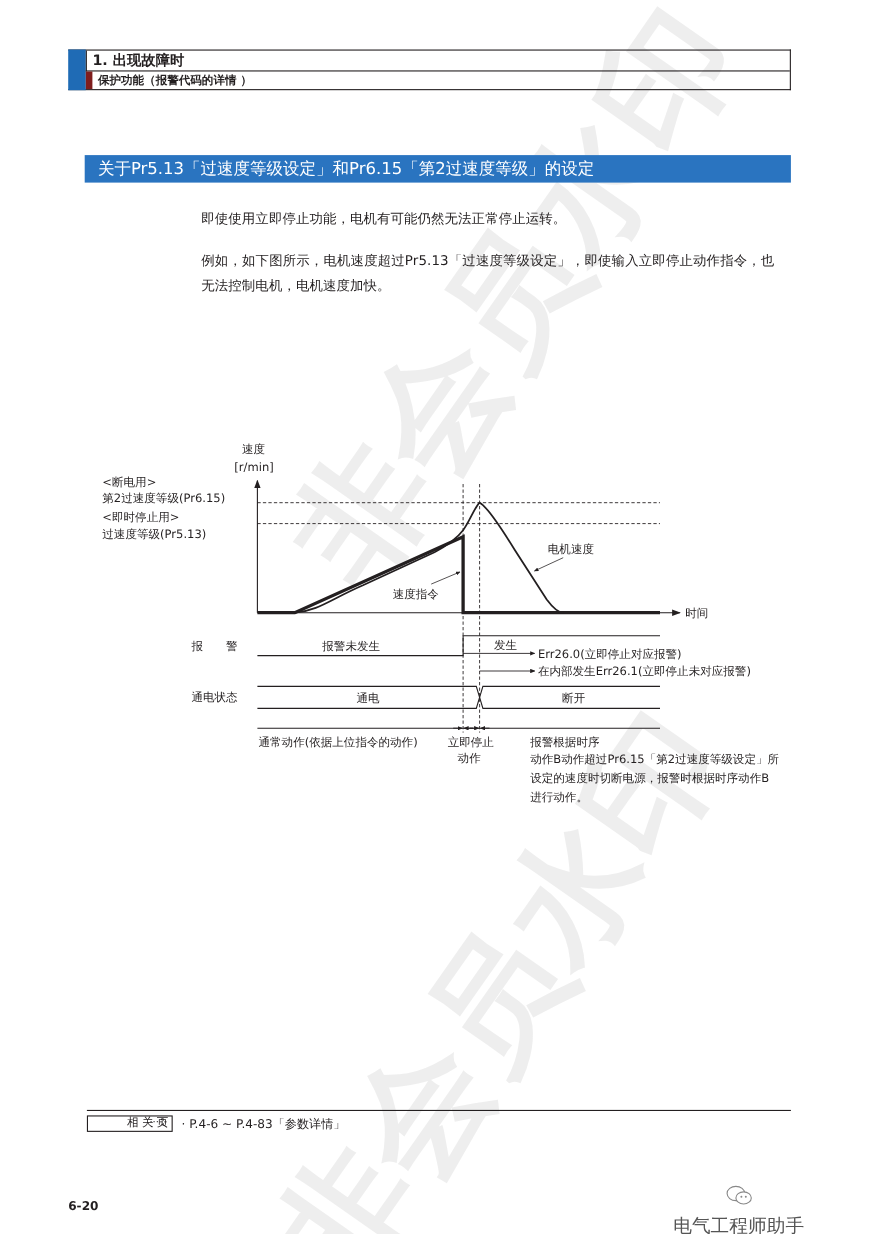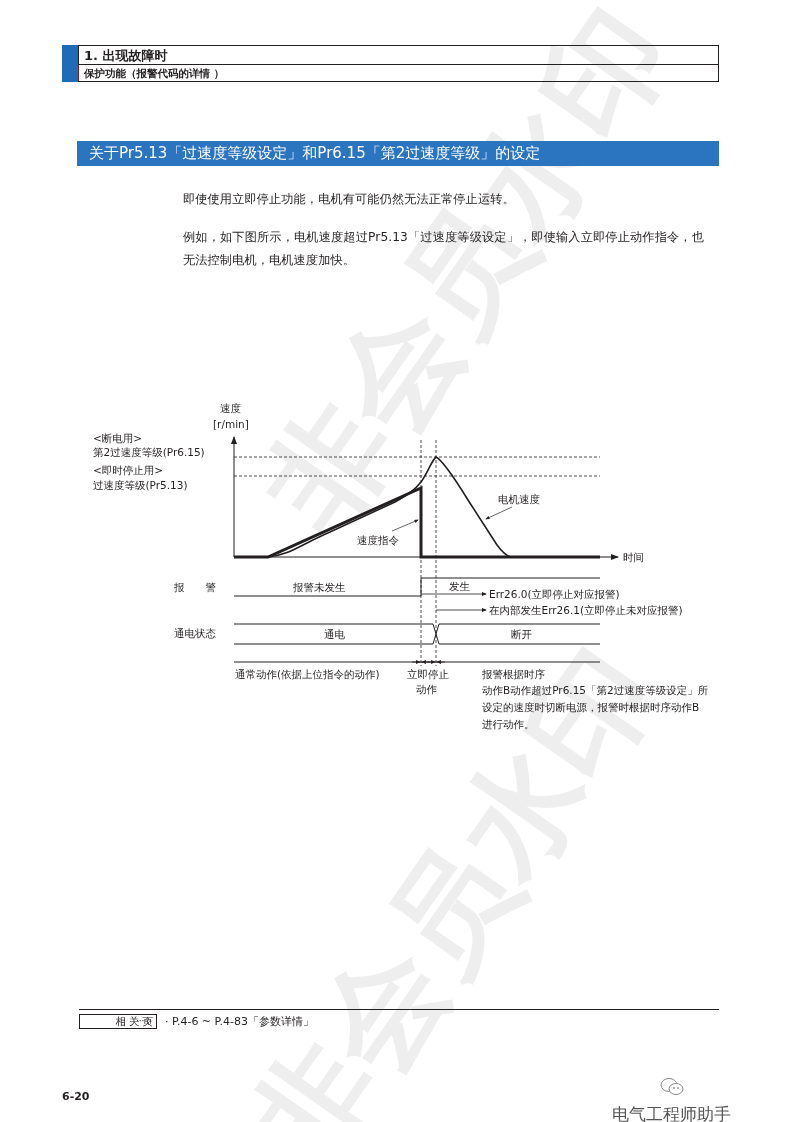--- a/index.html
+++ b/index.html
@@ -1,20 +1,20 @@
 <!DOCTYPE html>
 <html><head>
 <meta charset="utf-8">
 <style>
   html,body{margin:0;padding:0;background:#fff;}
   body{width:793px;height:1122px;position:relative;overflow:hidden;font-family:"DejaVu Sans","Liberation Sans",sans-serif;color:#231f20;}
   .hdr{position:absolute;left:62px;top:45px;width:657px;height:37px;border:1px solid #231f20;border-left:none;box-sizing:border-box;}
   .hdr .bar{position:absolute;left:0;top:-1px;width:16px;height:37px;background:#1f6bb5;}
   .hdr .t1{position:absolute;left:16px;top:0;right:0;height:19px;border-bottom:1px solid #231f20;border-left:1px solid #231f20;box-sizing:border-box;padding-left:5px;font-weight:bold;font-size:13px;line-height:19px;}
-  .hdr .t2{position:absolute;left:16px;top:19px;right:0;height:16px;border-left:1px solid #7f1d1d;box-sizing:border-box;padding-left:5px;font-weight:bold;font-size:10.5px;line-height:16px;}
+  .hdr .t2{position:absolute;left:16px;top:19px;right:0;height:16px;border-left:6px solid #7f1d1d;box-sizing:border-box;padding-left:5px;font-weight:bold;font-size:10.5px;line-height:16px;}
   .band{position:absolute;left:77px;top:141px;width:642px;height:25px;background:#2a74c0;color:#fff;font-weight:normal;font-size:15px;line-height:25px;padding-left:12px;box-sizing:border-box;white-space:nowrap;}
   .body{position:absolute;left:167px;top:172px;width:553px;font-size:12.2px;line-height:22.4px;letter-spacing:0.1px;}
   .body p{margin:16px;text-align:justify;}
   svg{position:absolute;left:0;top:0;}
   svg text{font-family:"DejaVu Sans","Liberation Sans",sans-serif;fill:#231f20;}
   .foot-rule{position:absolute;left:79px;top:1009px;width:640px;height:1px;background:#231f20;}
   .rel-box{position:absolute;left:79px;top:1014px;width:78px;height:15px;border:1px solid #231f20;box-sizing:border-box;font-size:10.5px;line-height:13px;padding-left:8px;letter-spacing:3px;text-align:right;}
   .rel-box .ico{position:absolute;right:4px;top:0;font-size:9px;letter-spacing:0;}
   .rel-text{position:absolute;left:165px;top:1014px;font-size:11px;line-height:15px;}
   .pageno{position:absolute;left:62px;top:1090px;font-size:11px;font-weight:bold;}

